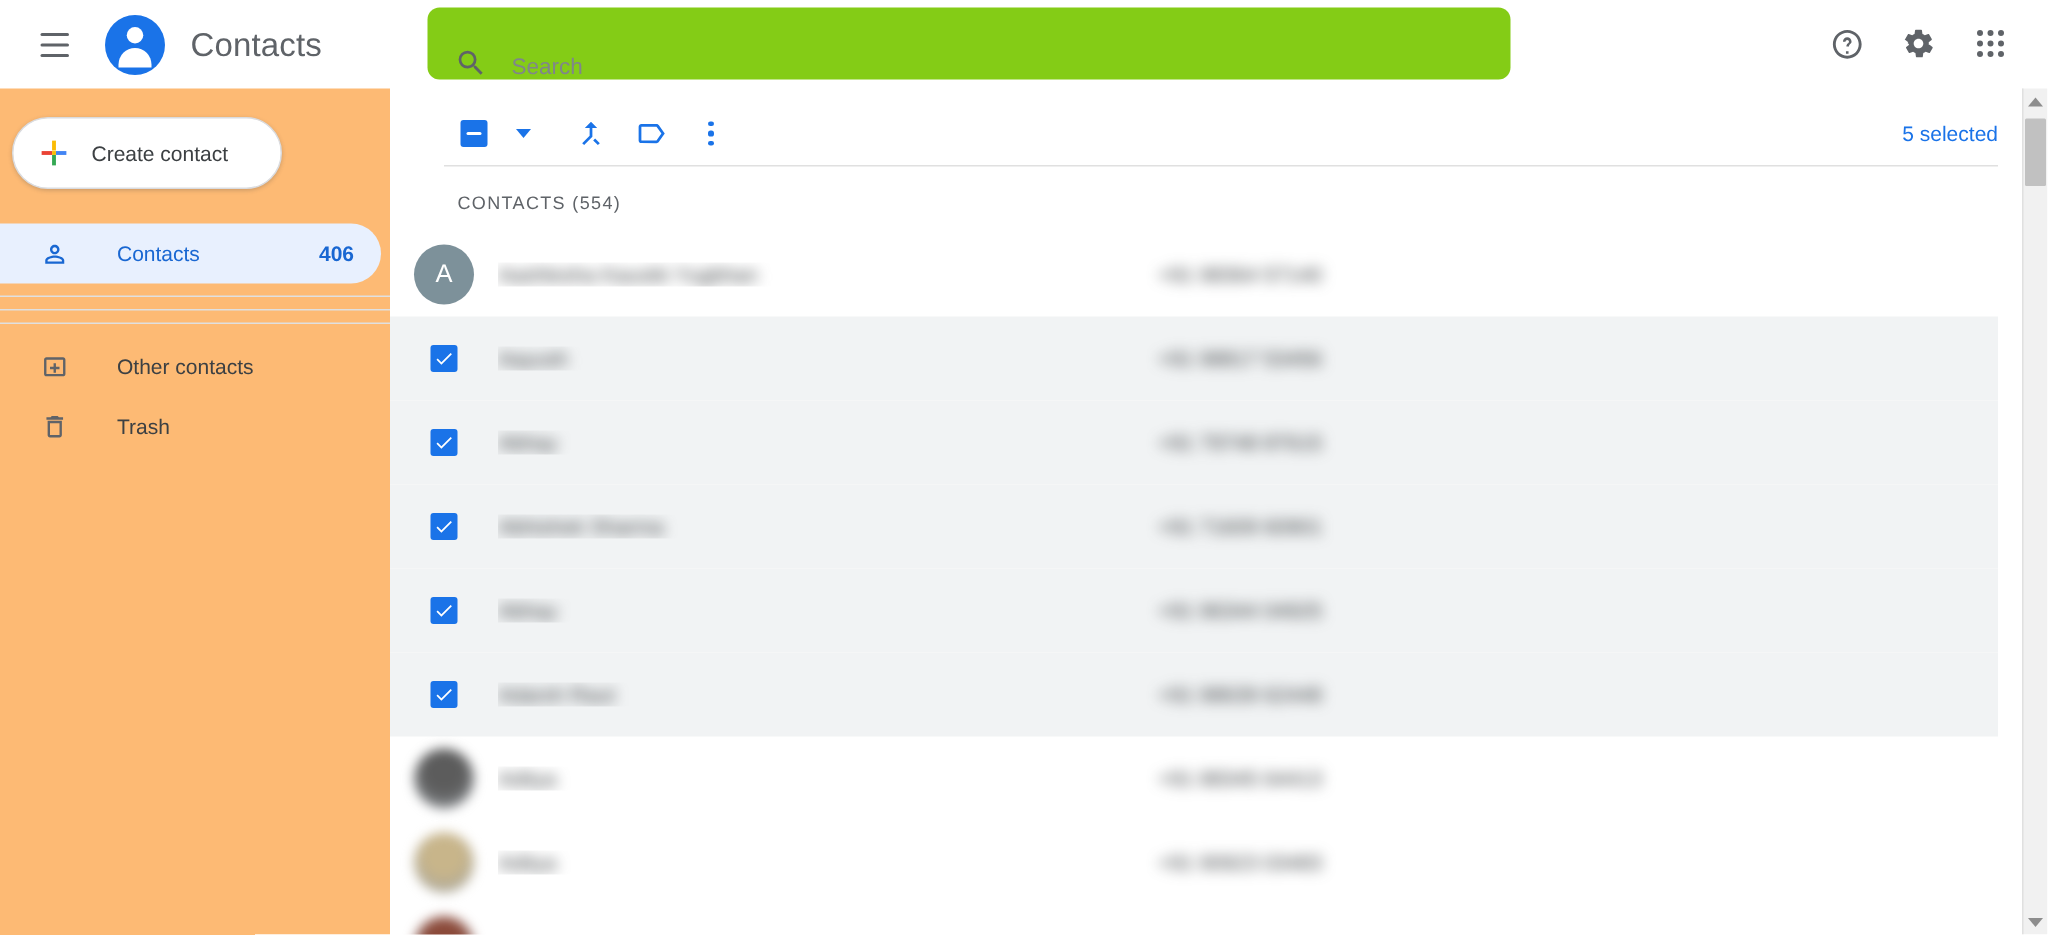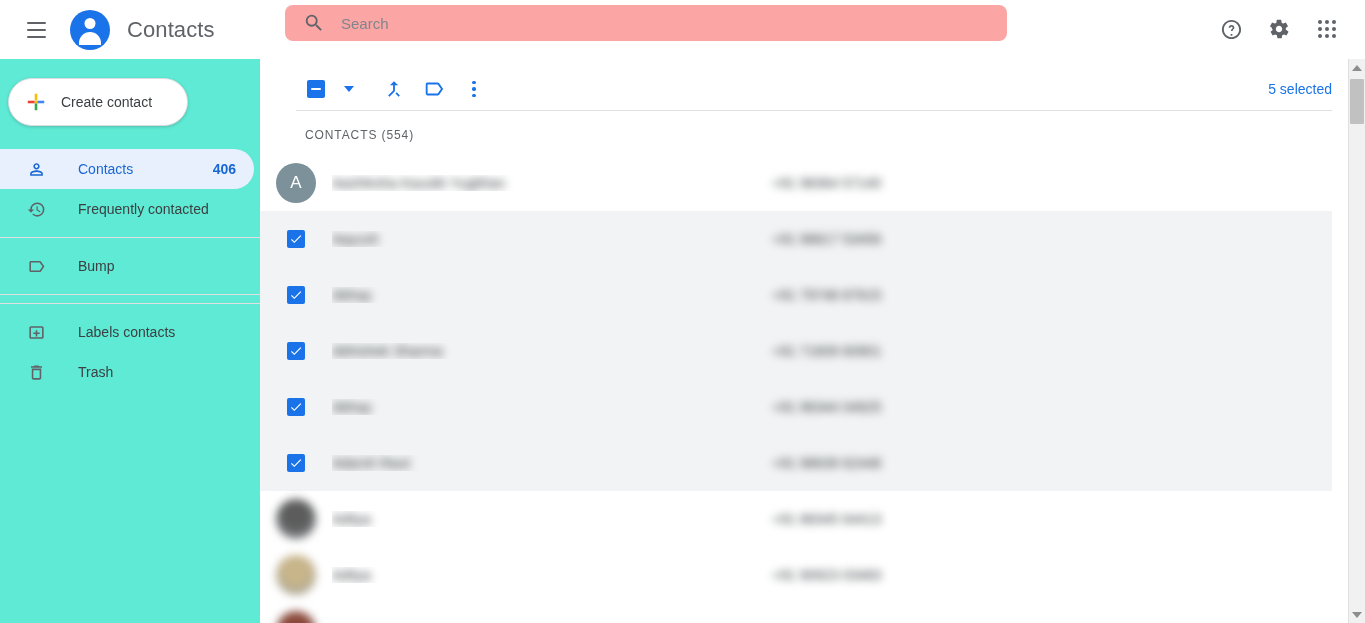--- a/index.html
+++ b/index.html
@@ -42,23 +42,23 @@
     width: 22px; height: 13px; background: #fff;
     border-radius: 11px 11px 0 0;
   }
   .brand-title {
     margin-left: 17px; font-size: 22px; color: #5f6368;
     letter-spacing: .1px; white-space: nowrap;
   }
 
   .searchbar {
     position: absolute; left: 285px; top: 5px;
-    width: 722px; height: 36px;
-    background: #fca5a5; border-radius: 8px;
-    display: flex; align-items: center; cursor: text;
+    width: 722px; height: 48px;
+    background: #84cc16; border-radius: 8px;
+    display: flex; align-items: flex-end; cursor: text;
   }
   .search-ico { margin-left: 18px; width: 22px; height: 22px; flex: none; }
   .search-input {
     flex: 1; border: none; outline: none; background: transparent;
     font-family: "Liberation Sans", sans-serif;
     font-size: 15px; color: #3c4043; margin-left: 16px; margin-right: 16px;
   }
   .search-input::placeholder { color: #80868b; }
 
   .topright {
@@ -69,21 +69,21 @@
     width: 48px; height: 48px; border-radius: 50%;
     display: flex; align-items: center; justify-content: center;
     cursor: pointer;
   }
   .appsgrid { display: grid; grid-template-columns: repeat(3, 4px); gap: 3px; }
   .appsgrid i { width: 4px; height: 4px; background: #5f6368; border-radius: 50%; display: block; }
 
   
   .sidebar {
     position: absolute; left: 0; top: 59px; width: 260px; height: 564px;
-    background: #5eead4; padding-top: 19px;
+    background: #fdba74; padding-top: 19px;
   }
   .create-btn {
     margin-left: 8px; height: 48px; width: 180px;
     background: #fff; border: 1px solid #dadce0; border-radius: 24px;
     box-shadow: 0 1px 3px rgba(60,64,67,.25);
     display: flex; align-items: center; cursor: pointer;
   }
   .plus-ico { width: 22px; height: 22px; margin-left: 16px; flex: none; }
   .create-label { margin-left: 14px; font-size: 14px; color: #3c4043; white-space: nowrap; }
 
@@ -249,57 +249,41 @@
       <div class="nav-item active">
         <span class="nico">
           <svg width="19" height="19" viewBox="0 0 24 24">
               <path fill="#1967d2" d="M12 12c2.21 0 4-1.79 4-4s-1.79-4-4-4-4 1.79-4 4 1.79 4 4 4zm0-6c1.1 0 2 .9 2 2s-.9 2-2 2-2-.9-2-2 .9-2 2-2zm0 7c-2.67 0-8 1.34-8 4v3h16v-3c0-2.66-5.33-4-8-4zm-6 5v-.99C6.2 16.29 9.3 15 12 15s5.8 1.29 6 2v1H6z"></path>
             </svg>
         </span>
         <span class="nlabel">Contacts</span>
         <span class="ncount">406</span>
       </div>
 
-      <div class="nav-item">
-        <span class="nico">
-          <svg width="19" height="19" viewBox="0 0 24 24">
-              <path fill="#5f6368" d="M13 3a9 9 0 0 0-9 9H1l3.89 3.89.07.14L9 12H6a7 7 0 1 1 7 7c-1.93 0-3.68-.79-4.94-2.06l-1.42 1.42A8.98 8.98 0 0 0 13 21a9 9 0 0 0 0-18zm-1 5v5l4.28 2.54.72-1.21-3.5-2.08V8H12z"></path>
-            </svg>
-        </span>
-        <span class="nlabel">Frequently contacted</span>
-      </div>
 
 
       <div class="nav-sep"></div>
 
 
-      <div class="nav-item">
-        <span class="nico">
-          <svg width="19" height="19" viewBox="0 0 24 24">
-              <path fill="#5f6368" d="M17.63 5.84C17.27 5.33 16.67 5 16 5L5 5.01C3.9 5.01 3 5.9 3 7v10c0 1.1.9 1.99 2 1.99L16 19c.67 0 1.27-.33 1.63-.84L22 12l-4.37-6.16zM16 17H5V7h11l3.55 5L16 17z"></path>
-            </svg>
-        </span>
-        <span class="nlabel">Bump</span>
-      </div>
 
 
       <div class="nav-sep"></div>
 
 
 
 
       <div class="nav-sep"></div>
 
       <div class="nav-item">
         <span class="nico">
           <svg width="19" height="19" viewBox="0 0 24 24">
               <path fill="#5f6368" d="M19 4H5c-1.1 0-2 .9-2 2v12c0 1.1.9 2 2 2h14c1.1 0 2-.9 2-2V6c0-1.1-.9-2-2-2zm0 14H5V6h14v12zm-6-9h-2v3H8v2h3v3h2v-3h3v-2h-3z"></path>
             </svg>
         </span>
-        <span class="nlabel">Labels contacts</span>
+        <span class="nlabel">Other contacts</span>
       </div>
 
       <div class="nav-item">
         <span class="nico">
           <svg width="19" height="19" viewBox="0 0 24 24">
               <path fill="#5f6368" d="M6 19c0 1.1.9 2 2 2h8c1.1 0 2-.9 2-2V7H6v12zM8 9h8v10H8V9zm7.5-5-1-1h-5l-1 1H5v2h14V4h-3.5z"></path>
             </svg>
         </span>
         <span class="nlabel">Trash</span>
       </div>

